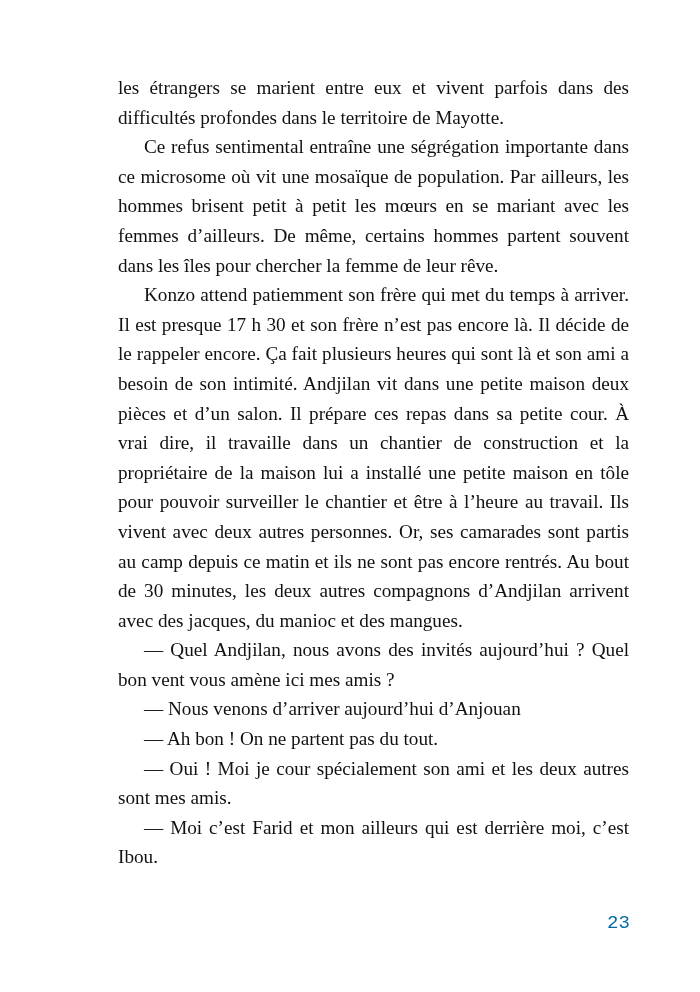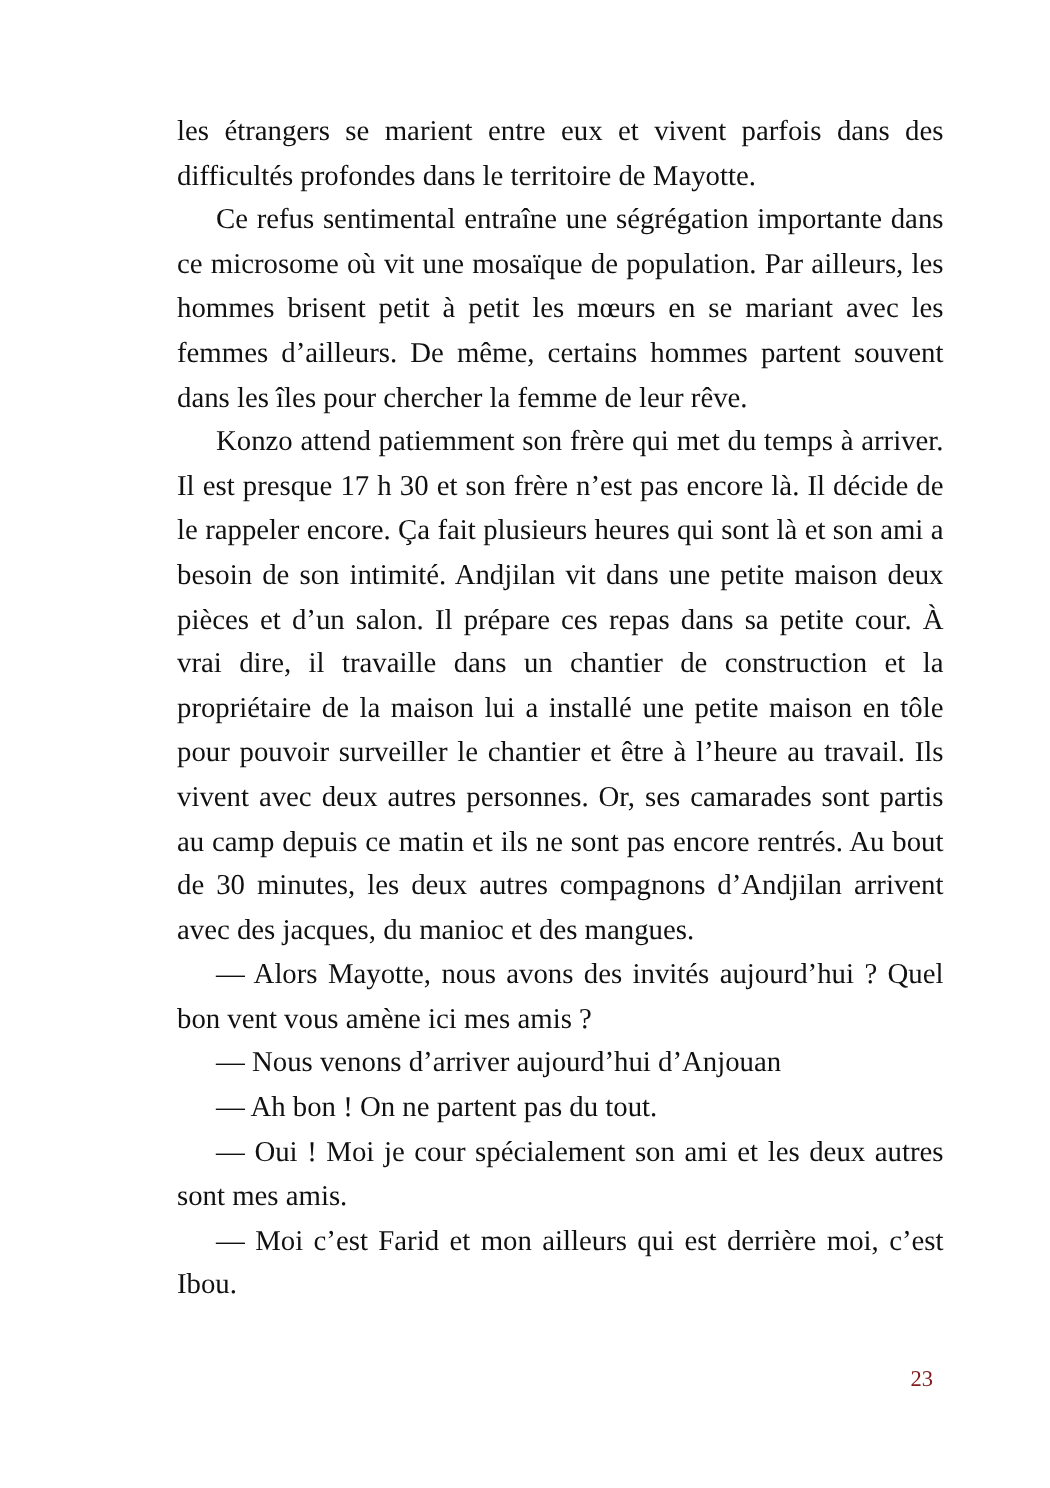--- a/index.html
+++ b/index.html
@@ -14,32 +14,32 @@
       line-height: 29.6px;
       color: #111111;
       text-align: justify;
     }
     .page-text p { margin: 0; text-indent: 26px; }
     .page-text p.cont { text-indent: 0; }
     .page-number {
       position: absolute;
       left: 607px;
       top: 912px;
-      font-family: Liberation Serif, serif;
-      font-size: 15px;
-      color: #7f1d1d;
+      font-family: Liberation Mono, monospace;
+      font-size: 19px;
+      color: #0369a1;
     }
   </style>
 </head>
 <body>
 
 <div class="page-text">
   <p class="cont">les étrangers se marient entre eux et vivent parfois dans des difficultés profondes dans le territoire de Mayotte.</p>
   <p>Ce refus sentimental entraîne une ségrégation importante dans ce microsome où vit une mosaïque de population. Par ailleurs, les hommes brisent petit à petit les mœurs en se mariant avec les femmes d’ailleurs. De même, certains hommes partent souvent dans les îles pour chercher la femme de leur rêve.</p>
   <p>Konzo attend patiemment son frère qui met du temps à arriver. Il est presque 17 h 30 et son frère n’est pas encore là. Il décide de le rappeler encore. Ça fait plusieurs heures qui sont là et son ami a besoin de son intimité. Andjilan vit dans une petite maison deux pièces et d’un salon. Il prépare ces repas dans sa petite cour. À vrai dire, il travaille dans un chantier de construction et la propriétaire de la maison lui a installé une petite maison en tôle pour pouvoir surveiller le chantier et être à l’heure au travail. Ils vivent avec deux autres personnes. Or, ses camarades sont partis au camp depuis ce matin et ils ne sont pas encore rentrés. Au bout de 30 minutes, les deux autres compagnons d’Andjilan arrivent avec des jacques, du manioc et des mangues.</p>
-  <p>— Alors Mayotte, nous avons des invités aujourd’hui ? Quel bon vent vous amène ici mes amis ?</p>
+  <p>— Quel Andjilan, nous avons des invités aujourd’hui ? Quel bon vent vous amène ici mes amis ?</p>
   <p>— Nous venons d’arriver aujourd’hui d’Anjouan</p>
   <p>— Ah bon ! On ne partent pas du tout.</p>
   <p>— Oui ! Moi je cour spécialement son ami et les deux autres sont mes amis.</p>
   <p>— Moi c’est Farid et mon ailleurs qui est derrière moi, c’est Ibou.</p>
 </div>
 
 <div class="page-number">23</div>
 
 </body></html>

